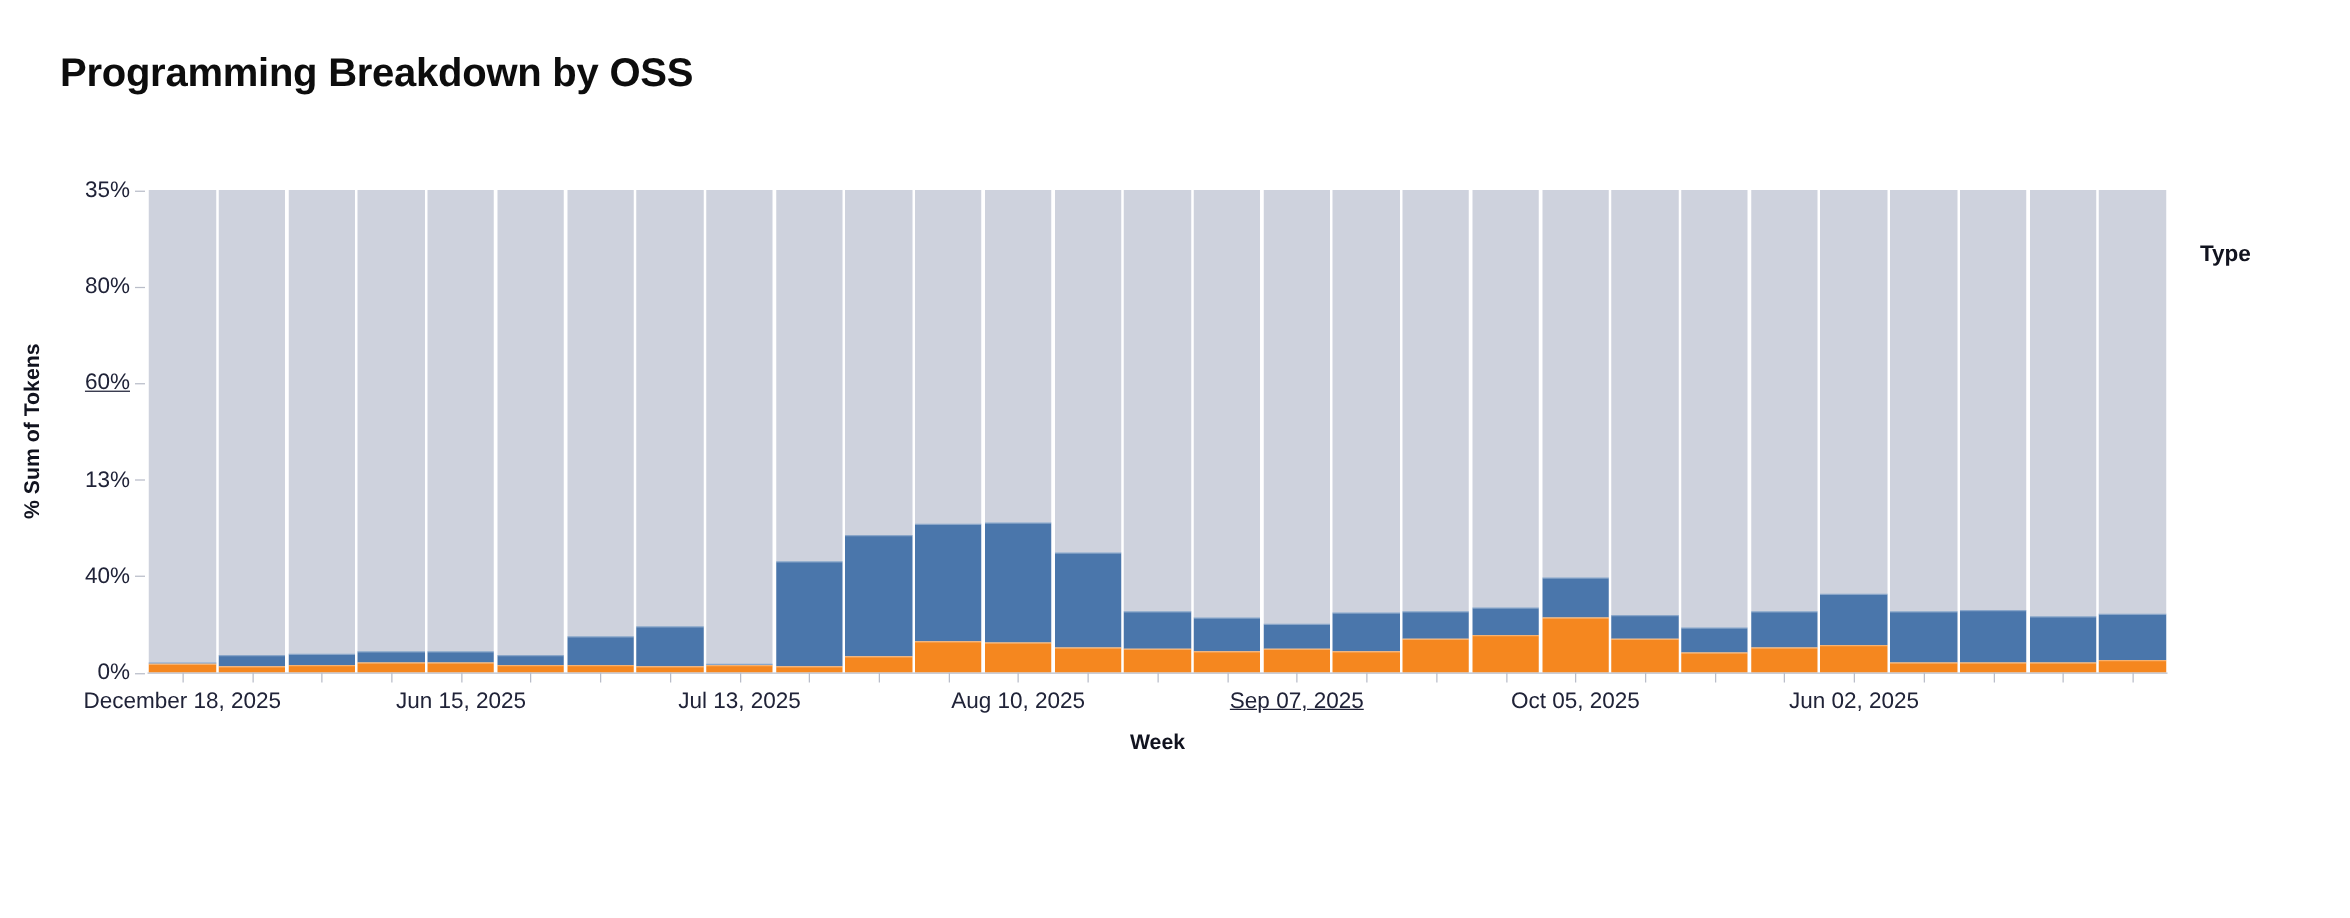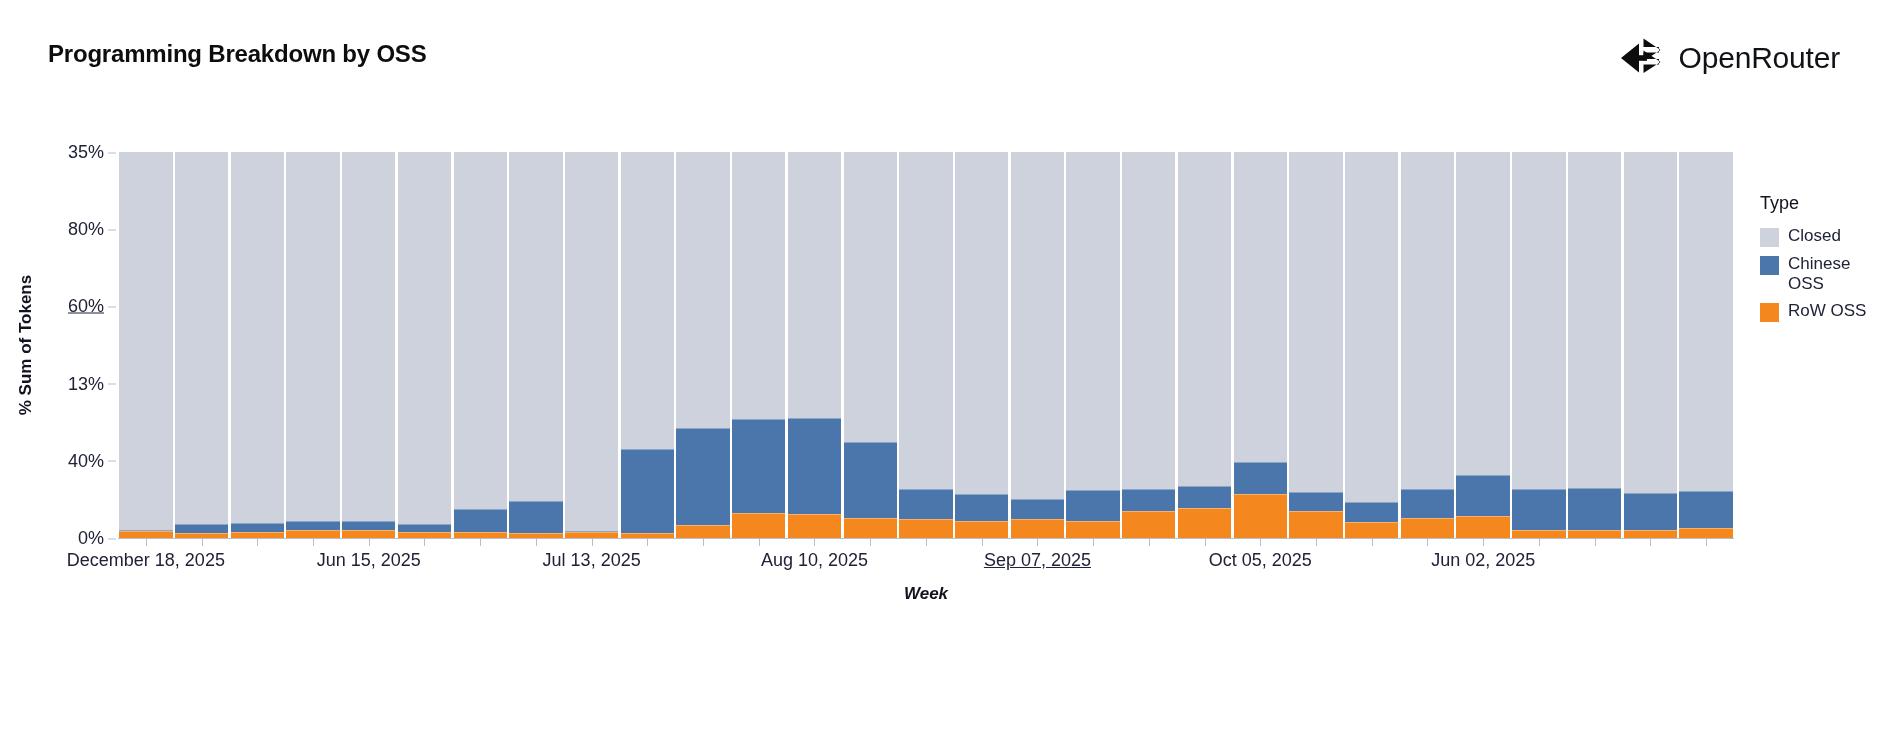--- a/index.html
+++ b/index.html
@@ -16,21 +16,21 @@
     width: 1880px;
     height: 734px;
     background: #ffffff;
   }
 
   
   .title {
     position: absolute;
     left: 48px;
     top: 40px;
-    font-size: 24px;
+    font-size: 32px;
     font-weight: 700;
     letter-spacing: -0.2px;
     color: #0d0d0d;
     white-space: nowrap;
   }
   .brand {
     position: absolute;
     right: 40px;
     top: 38px;
     display: flex;
@@ -164,33 +164,32 @@
   }
   .x-title {
     position: absolute;
     left: 118px;
     top: 584px;
     width: 1616px;
     text-align: center;
     font-size: 17px;
     font-weight: 700;
     color: #11131f;
-    font-style: italic;
   }
 
   
   .legend {
     position: absolute;
     left: 1760px;
     top: 193px;
     width: 120px;
   }
   .legend-title {
     font-size: 18px;
-    font-weight: 400;
+    font-weight: 700;
     color: #11131f;
     margin-bottom: 12px;
   }
   .legend-item {
     display: flex;
     align-items: flex-start;
     gap: 9px;
     margin-bottom: 7px;
   }
   .swatch {
@@ -204,31 +203,20 @@
     line-height: 1.18;
   }
 </style>
 </head>
 <body>
 
 <div id="root">
 
   <div class="title">Programming Breakdown by OSS</div>
 
-  <div class="brand">
-    <span class="brand-logo">
-      <svg viewBox="0 0 46 40" width="46" height="40" aria-hidden="true">
-        <path d="M24.5 4.5 L24.5 13.0 L40 13.0 L40 18.5 L24.5 18.5 L24.5 27.0 L41.5 16.0 Z" fill="#0d0d0d" transform="translate(0,-4)"></path>
-        <path d="M24.5 16.5 L24.5 25.0 L40 25.0 L40 30.5 L24.5 30.5 L24.5 39.0 L41.5 28.0 Z" fill="#0d0d0d" transform="translate(0,-4)"></path>
-        <path d="M20.0 5.5 L20.0 34.5 L2.0 20.0 Z" fill="#0d0d0d"></path>
-        <rect x="14" y="17.2" width="14" height="5.6" fill="#0d0d0d"></rect>
-      </svg>
-    </span>
-    <span class="brand-name">OpenRouter</span>
-  </div>
 
   <div class="chart-wrap">
 
     <div class="y-label">
       <span>% Sum of Tokens</span>
     </div>
 
     <div class="y-axis" id="y-axis">
         <div class="y-tick" style="top: 0%;">35%</div>
         <div class="y-tick" style="top: 20%;">80%</div>
@@ -426,30 +414,16 @@
         <div class="x-label" style="left: 29.3103%;">Jul 13, 2025</div>
         <div class="x-label" style="left: 43.1034%;">Aug 10, 2025</div>
         <div class="x-label" style="left: 56.8966%; text-decoration: underline;">Sep 07, 2025</div>
         <div class="x-label" style="left: 70.6897%;">Oct 05, 2025</div>
         <div class="x-label" style="left: 84.4828%;">Jun 02, 2025</div>
       </div>
     <div class="x-title">Week</div>
 
     <div class="legend">
       <div class="legend-title">Type</div>
-      <div id="legend-items">
-          <div class="legend-item">
-            <span class="swatch" style="background: rgb(206, 210, 221);"></span>
-            <span class="legend-text">Closed</span>
-          </div>
-          <div class="legend-item">
-            <span class="swatch" style="background: rgb(74, 118, 171);"></span>
-            <span class="legend-text">Chinese OSS</span>
-          </div>
-          <div class="legend-item">
-            <span class="swatch" style="background: rgb(245, 135, 31);"></span>
-            <span class="legend-text">RoW OSS</span>
-          </div>
-        </div>
     </div>
 
   </div>
 </div>
 
 </body></html>

